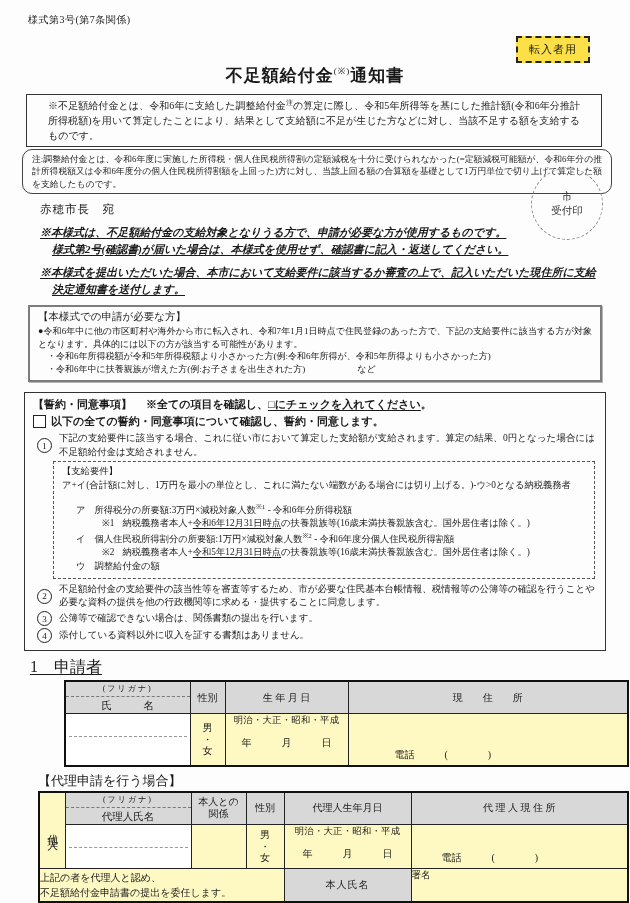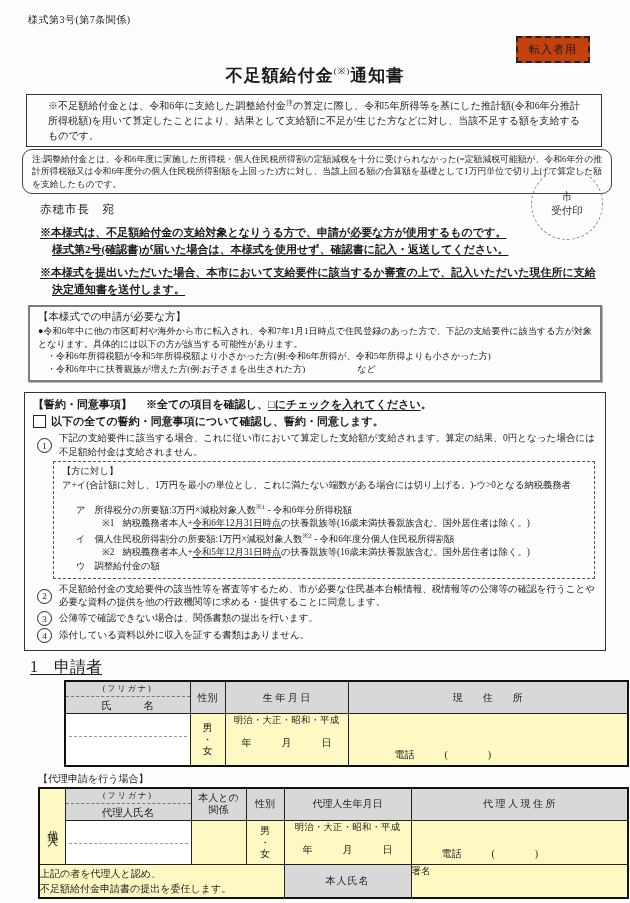--- a/index.html
+++ b/index.html
@@ -4,40 +4,40 @@
 <style>
   html,body{margin:0;padding:0;background:#e8e8e8;}
   .page{
     position:relative;width:630px;height:903px;margin:0 auto;background:#fdfdfd;
     font-family:"Liberation Serif","DejaVu Serif",serif;color:#1a1a1a;overflow:hidden;
     box-sizing:border-box;
   }
   .form-no{position:absolute;top:13px;left:28px;font-size:10px;letter-spacing:.5px;text-align:center;}
   .audience-tag{
     position:absolute;top:36px;right:40px;border:2px dashed #222;
-    padding:4px 11px;font-size:11px;letter-spacing:1px;background:#c2410c;
+    padding:4px 11px;font-size:11px;letter-spacing:1px;background:#fde047;
   }
   .title{margin:0;padding-top:64px;text-align:center;font-size:17px;font-weight:bold;letter-spacing:1px;}
   .title sup{font-size:9px;font-weight:normal;}
   .intro-box{
     margin:7px 28px 0 26px;border:1px solid #333;padding:3px 21px;
     font-size:10px;line-height:1.46;text-align:justify;
   }
   .intro-box sup{font-size:7px;}
   .note-box{
     margin:2px 18px 0 22px;border:1px solid #444;border-radius:10px;padding:3px 9px;
     font-size:8.8px;line-height:1.4;text-align:justify;
   }
   .addressee{margin:8px 0 0 40px;font-size:11.5px;letter-spacing:1px;}
   .stamp{
     position:absolute;top:168px;left:531px;width:70px;height:70px;border:1px dashed #888;
     border-radius:50%;display:flex;flex-direction:column;align-items:center;justify-content:center;
     font-size:10.5px;line-height:1.35;color:#333;background:transparent;
   }
-  .notice{margin:7px 30px 0 40px;font-size:11px;font-weight:bold;line-height:1.5;}
+  .notice{margin:7px 30px 0 40px;font-size:11px;font-weight:bold;line-height:1.5;font-style:italic;}
   .notice .ln{text-decoration:underline;text-underline-offset:2px;}
   .notice .ind{padding-left:12px;}
   .notice.hang{padding-left:52px;text-indent:-12px;margin-left:0;}
   .elig-box{margin:8px 28px 0;border:2px solid #7d7d7d;padding:3px 8px 5px;box-shadow:1px 1px 0 #b5b5b5;}
   .elig-title{font-size:10.5px;margin-bottom:1px;}
   .elig-body{font-size:9px;line-height:1.4;text-align:justify;}
   .elig-bullet{font-size:9px;line-height:1.4;padding-left:9px;}
   .elig-tail{margin-left:52px;}
   .pledge-box{margin:10px 24px 0;border:1px solid #333;padding:3px 8px 5px;}
   .pledge-head{font-size:11px;font-weight:bold;margin:1px 0 2px;}
@@ -60,21 +60,21 @@
   .req-row .rl{margin-right:9px;}
   .req-note{padding-left:40px;}
   .req-note .rl{margin-right:8px;}
   .req-box sup{font-size:7px;}
   .sec-heading{margin:6px 16px 2px 30px;font-size:16px;text-decoration:underline;text-underline-offset:2px;}
   table.grid{border-collapse:collapse;table-layout:fixed;background:#fef9c3;}
   table.grid th,table.grid td{border:1px solid #222;padding:0;font-weight:normal;}
   table.grid{border:2px solid #111;}
   th.hd,.hd{background:#d8d8d8;font-size:10px;text-align:center;vertical-align:middle;}
   .app-table{margin:2px 0 0 64px;width:563px;}
-  .proxy-heading{margin:5px 0 1px 38px;font-size:10px;}
+  .proxy-heading{margin:5px 0 1px 38px;font-size:13px;}
   .proxy-table{margin:1px 0 0 38px;width:589px;}
   .name-head .furi{border-bottom:1px dashed #777;font-size:8px;letter-spacing:2px;padding:1px 0 2px;}
   .name-head .nm{font-size:10.5px;padding-top:2px;}
   tr.hrow{height:27px;}
   tr.brow{height:52px;}
   tr.brow2{height:44px;}
   tr.lrow{height:34px;}
   td.name-cell{position:relative;background:#fff;}
   td.name-cell .furi-line{position:absolute;top:22px;left:3px;right:3px;border-top:1px dashed #999;}
   td.gender-cell{font-size:10px;text-align:center;vertical-align:middle;line-height:1.15;white-space:pre-line;}
@@ -141,21 +141,21 @@
       <span class="checkbox"></span>
       <span>以下の全ての誓約・同意事項について確認し、誓約・同意します。</span>
     </div>
 
     <div class="p-item">
       <span class="circ">1</span>
       <div class="p-text">下記の支給要件に該当する場合、これに従い市において算定した支給額が支給されます。算定の結果、0円となった場合には不足額給付金は支給されません。</div>
     </div>
 
     <div class="req-box">
-      <div class="req-title">【方に対し】</div>
+      <div class="req-title">【支給要件】</div>
       <div class="req-formula">ア+イ(合計額に対し、1万円を最小の単位とし、これに満たない端数がある場合には切り上げる。)-ウ&gt;0となる納税義務者</div>
       <div class="req-row"><span class="rl">ア</span><span>所得税分の所要額:3万円×減税対象人数</span><sup>※1</sup><span> - 令和6年分所得税額</span></div>
       <div class="req-note"><span class="rl">※1</span><span>納税義務者本人+</span><span class="u">令和6年12月31日時点</span><span>の扶養親族等(16歳未満扶養親族含む。国外居住者は除く。)</span></div>
       <div class="req-row"><span class="rl">イ</span><span>個人住民税所得割分の所要額:1万円×減税対象人数</span><sup>※2</sup><span> - 令和6年度分個人住民税所得割額</span></div>
       <div class="req-note"><span class="rl">※2</span><span>納税義務者本人+</span><span class="u">令和5年12月31日時点</span><span>の扶養親族等(16歳未満扶養親族含む。国外居住者は除く。)</span></div>
       <div class="req-row"><span class="rl">ウ</span><span>調整給付金の額</span></div>
     </div>
 
     <div class="p-item">
       <span class="circ">2</span>

